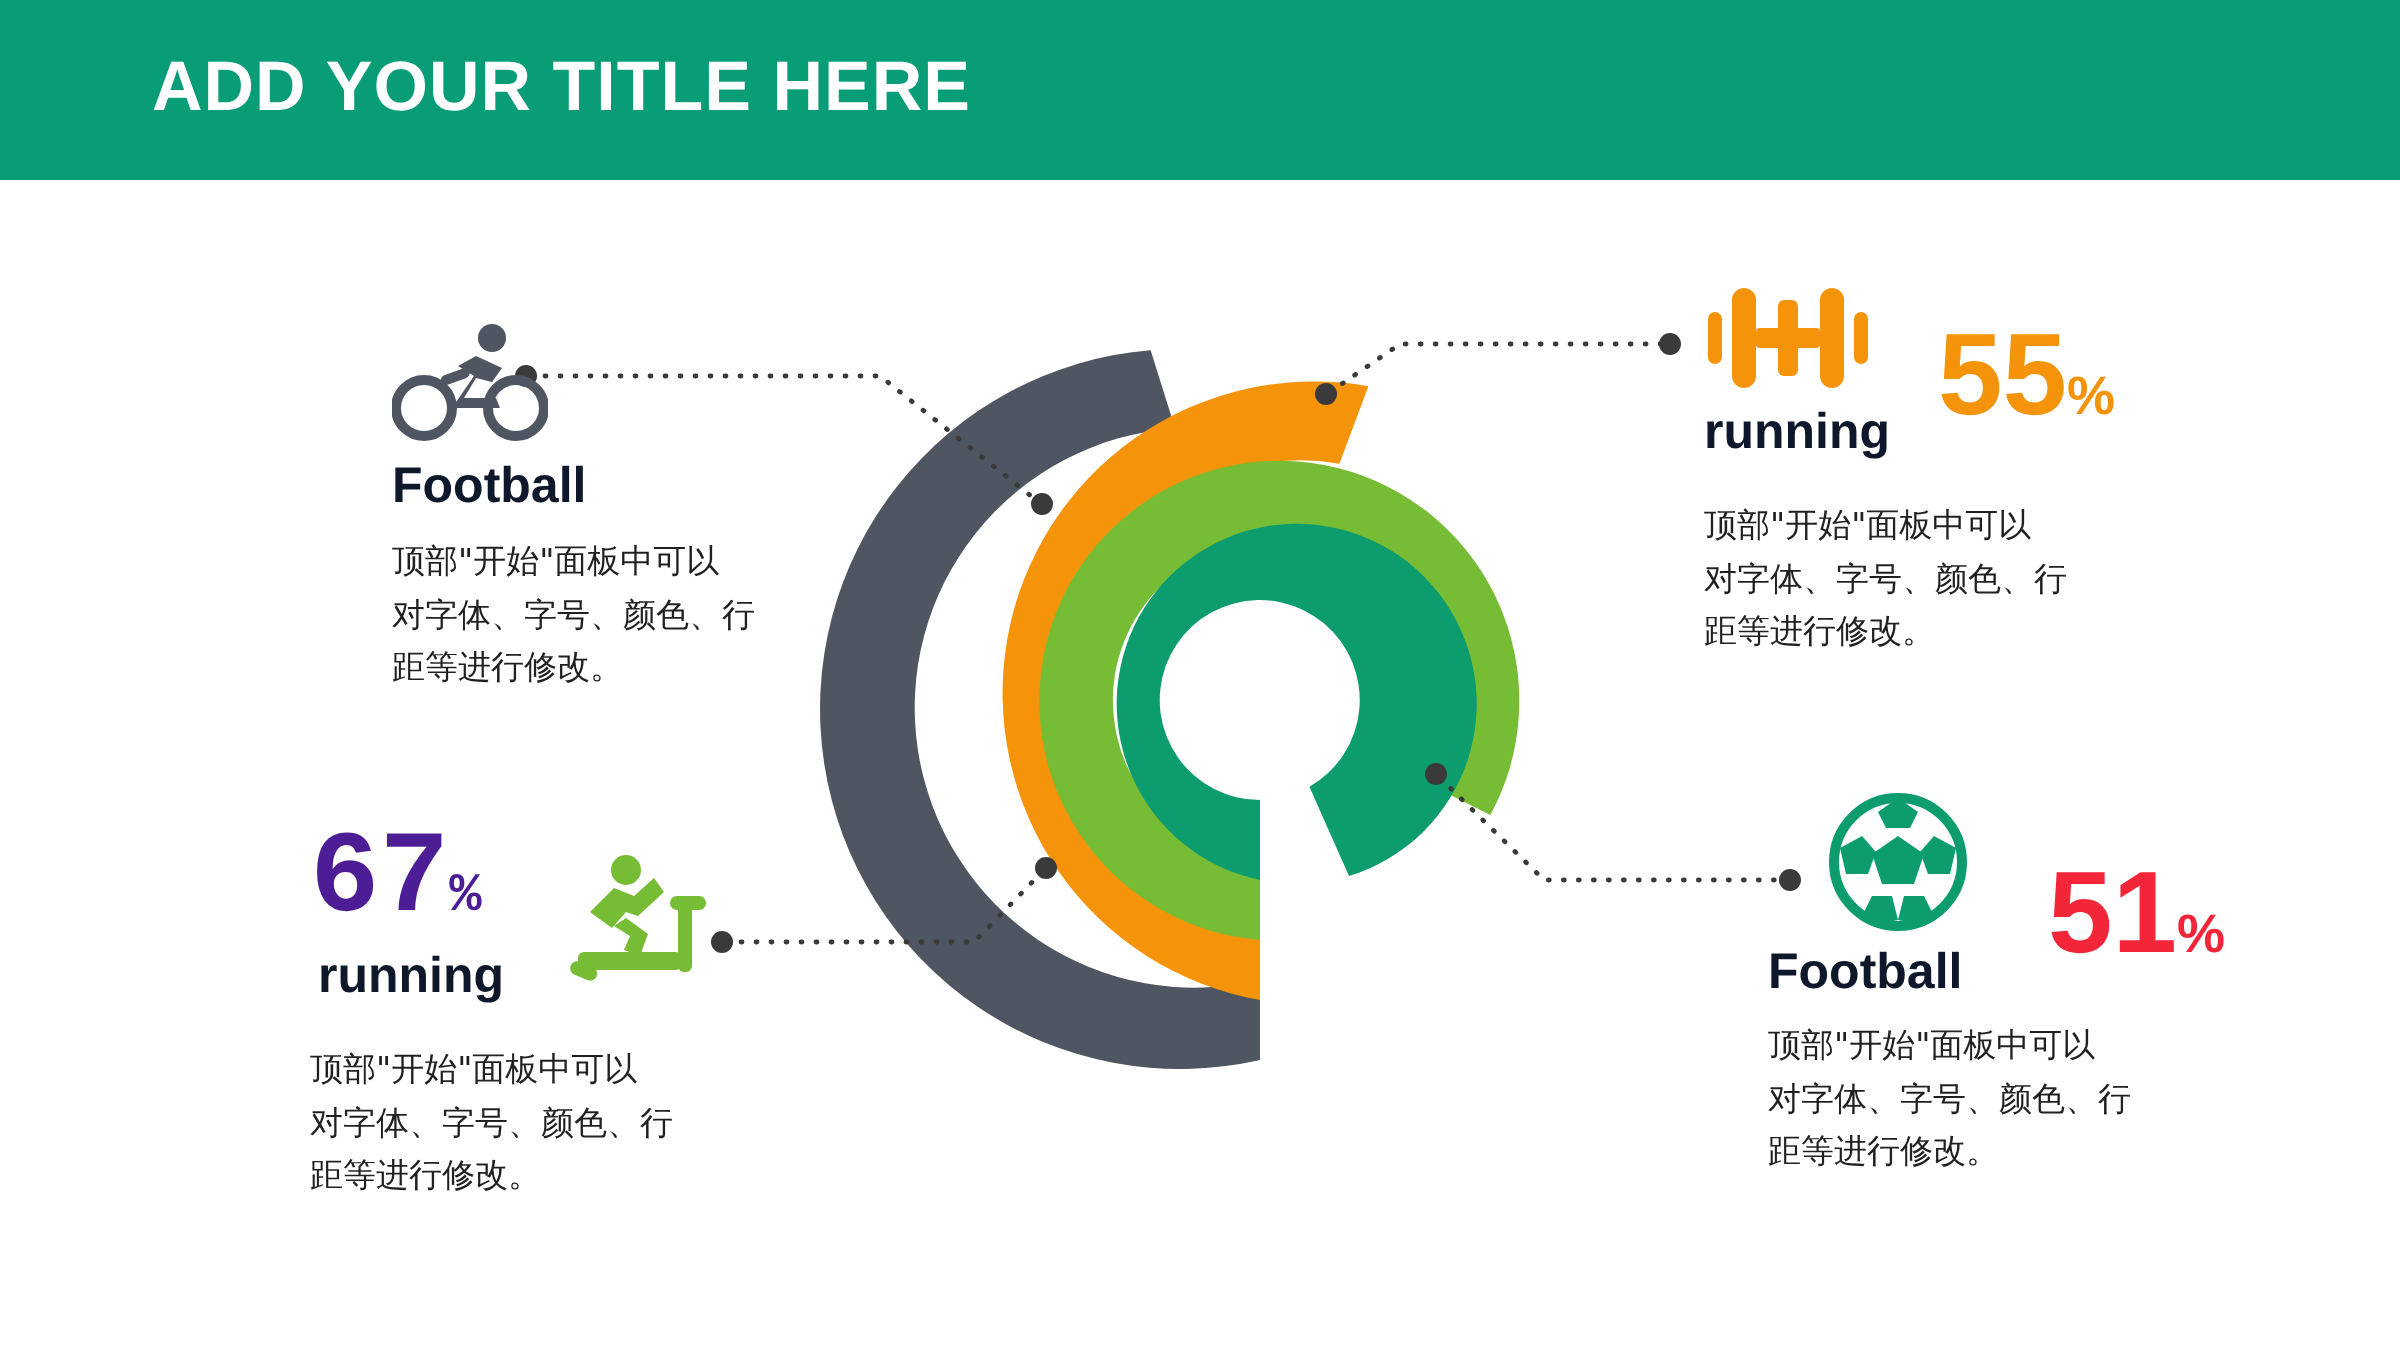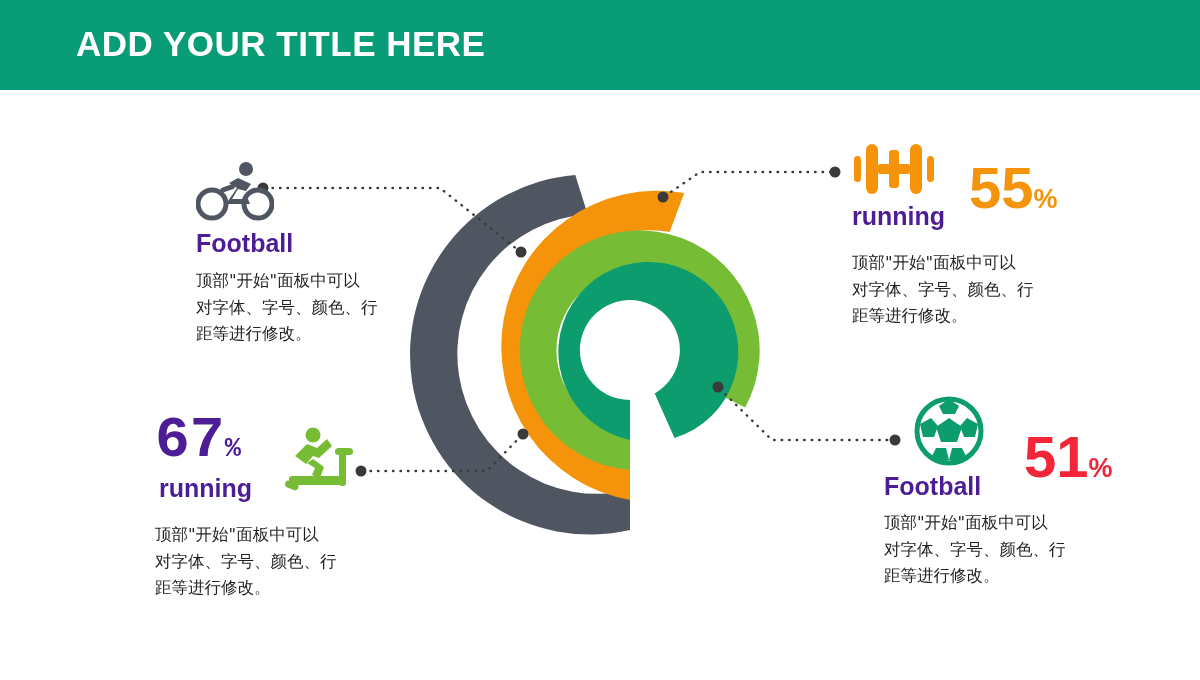--- a/index.html
+++ b/index.html
@@ -80,21 +80,21 @@
   }
   .stat-pct .sym {
     font-size: 27px;
     font-weight: bold;
     vertical-align: baseline;
   }
   .stat-label {
     position: absolute;
     font-size: 25px;
     font-weight: bold;
-    color: #4c1d95;
+    color: #0f172a;
     font-family: "Liberation Sans", "DejaVu Sans", sans-serif;
     white-space: nowrap;
     text-align: right;
   }
   .stat-body {
     font-size: 16.5px;
     line-height: 1.62;
     color: #231F20;
     font-family: "DejaVu Sans", "Liberation Sans", sans-serif;
     white-space: pre-line;

